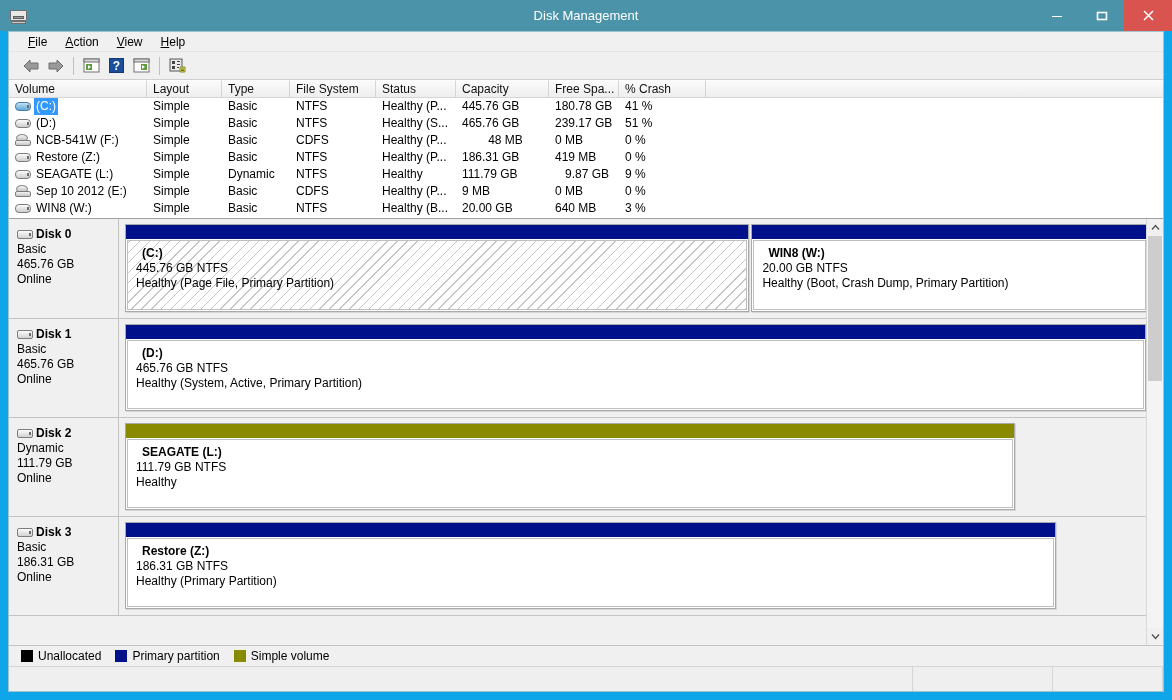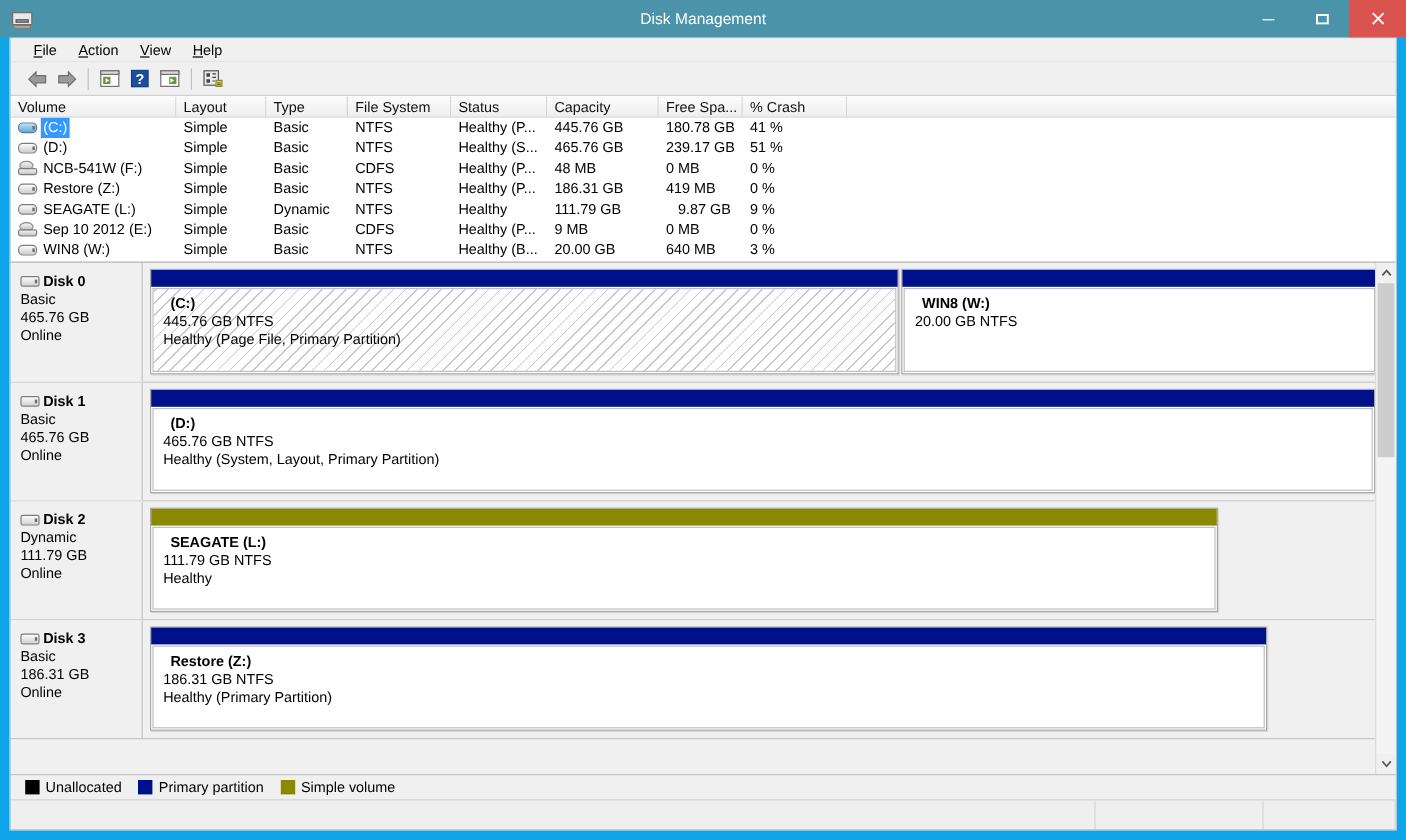--- a/index.html
+++ b/index.html
@@ -405,21 +405,21 @@
               <span class="ico">
                 <span class="cd-disc"></span>
                 <span class="cd-base"></span>
               </span>
               <span class="vname-text">NCB-541W (F:)</span>
             </div>
             <div class="vcell" style="width: 75px;">Simple</div>
             <div class="vcell" style="width: 68px;">Basic</div>
             <div class="vcell" style="width: 86px;">CDFS</div>
             <div class="vcell" style="width: 80px;">Healthy (P...</div>
-            <div class="vcell" style="width: 93px;">48 MB</div>
+            <div class="vcell" style="width: 93px; text-align: center;">48 MB</div>
             <div class="vcell" style="width: 70px;">0 MB</div>
             <div class="vcell" style="width: 87px;">0 %</div>
           </div>
           <div class="vrow">
             <div class="vcell vcell-name" style="width: 138px;">
               <span class="ico">
                 <span class="hd-body"></span>
                 <span class="hd-led"></span>
               </span>
               <span class="vname-text">Restore (Z:)</span>
@@ -505,20 +505,21 @@
                   <div class="pb-title">(C:)</div>
                   <div class="pb-line">445.76 GB NTFS</div>
                   <div class="pb-line">Healthy (Page File, Primary Partition)</div>
                 </div>
               </div>
               <div class="part" style="flex: 0 0 38.8416%;">
                 <div class="part-bar primary"></div>
                 <div class="part-body">
                   <div class="pb-title">WIN8  (W:)</div>
                   <div class="pb-line">20.00 GB NTFS</div>
+                  <div class="pb-line">Healthy (Boot, Crash Dump, Primary Partition)</div>
                 </div>
               </div>
             </div>
           </div>
           <div class="disk-row" style="height: 99px;">
             <div class="disk-info">
               <div class="di-title">
                 <span class="di-icon">
                   <span class="b"></span>
                   <span class="l"></span>
@@ -528,21 +529,21 @@
               <div class="di-line">Basic</div>
               <div class="di-line">465.76 GB</div>
               <div class="di-line">Online</div>
             </div>
             <div class="disk-parts">
               <div class="part" style="flex: 0 0 100%;">
                 <div class="part-bar primary"></div>
                 <div class="part-body">
                   <div class="pb-title">(D:)</div>
                   <div class="pb-line">465.76 GB NTFS</div>
-                  <div class="pb-line">Healthy (System, Layout, Primary Partition)</div>
+                  <div class="pb-line">Healthy (System, Active, Primary Partition)</div>
                 </div>
               </div>
             </div>
           </div>
           <div class="disk-row" style="height: 99px;">
             <div class="disk-info">
               <div class="di-title">
                 <span class="di-icon">
                   <span class="b"></span>
                   <span class="l"></span>

